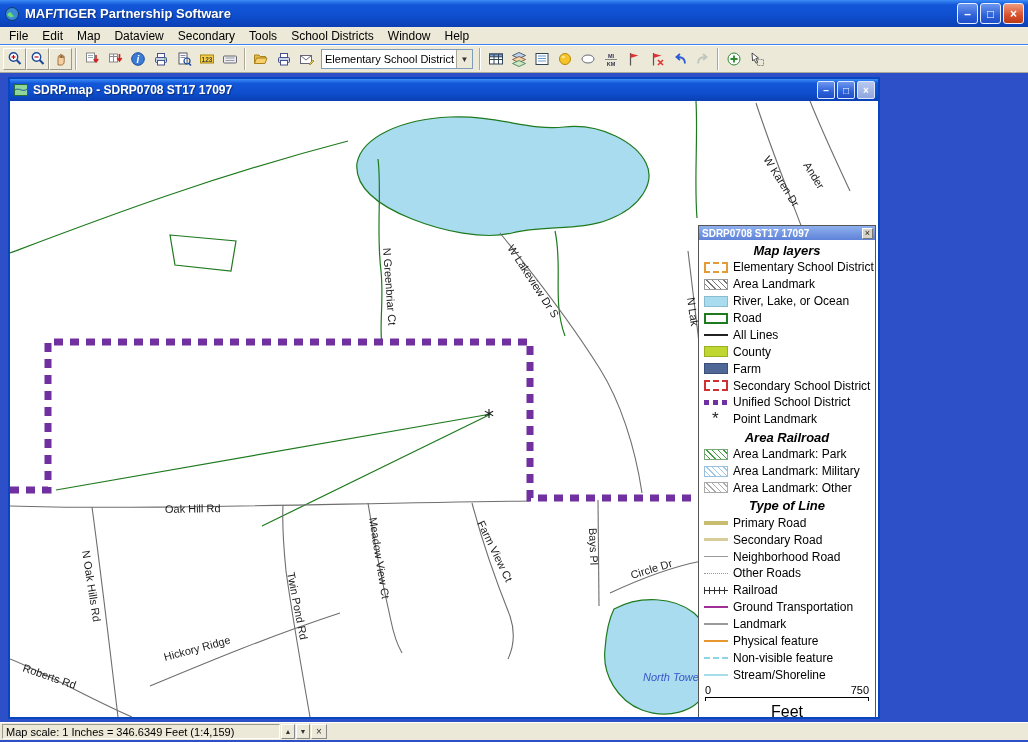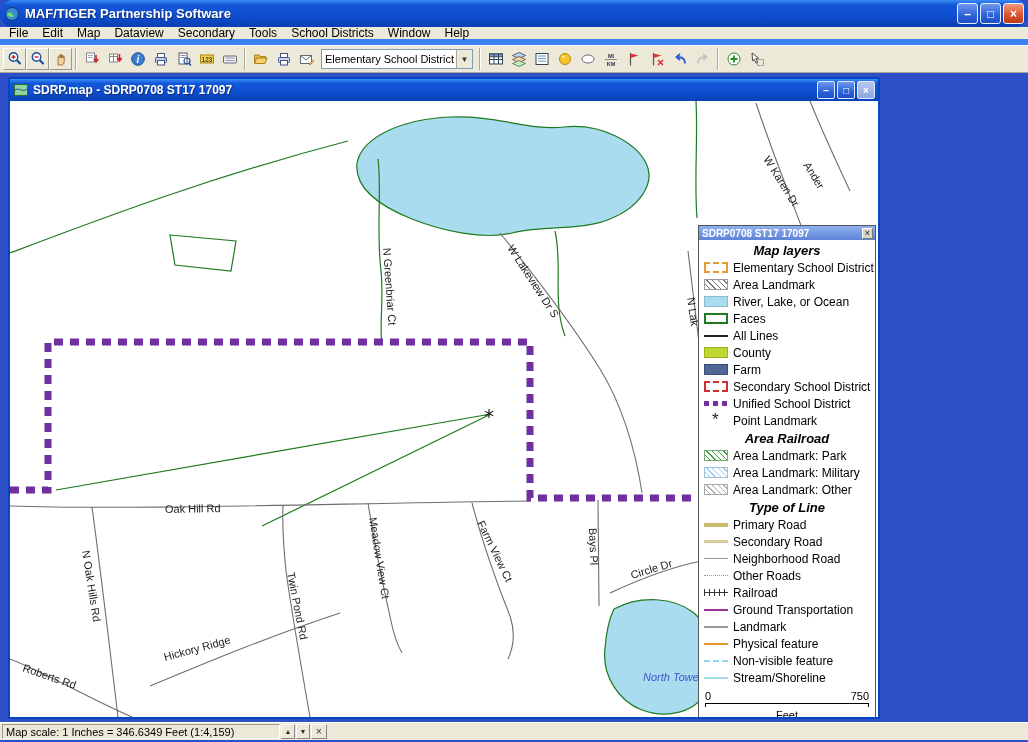--- a/index.html
+++ b/index.html
@@ -3,30 +3,30 @@
 <meta charset="utf-8">
 <style>
   html,body{margin:0;padding:0;background:#444;}
   *{box-sizing:border-box;}
   .screen{position:relative;width:1028px;height:742px;overflow:hidden;background:#2D50C8;
           font-family:"Liberation Sans",sans-serif;font-size:12px;color:#000;}
   
   .app{position:absolute;left:0;top:0;right:0;bottom:2px;display:flex;flex-direction:column;}
   .titlebar{height:27px;flex:none;display:flex;align-items:center;padding:9px 4px;
     background:linear-gradient(180deg,#3C8CF8 0%,#1257D8 18%,#0F4FD0 55%,#0A3FB4 100%);
-    color:#fff;font-weight:bold;font-size:13px;text-shadow:1px 1px 1px #10307a;border-radius:13px;}
+    color:#fff;font-weight:bold;font-size:13px;text-shadow:1px 1px 1px #10307a;}
   .titlebar .ttl{flex:1;margin-left:5px;white-space:nowrap;overflow:hidden;}
   .winbtn{width:21px;height:21px;margin-left:2px;border:1px solid #e8f0ff;border-radius:3px;
     display:flex;align-items:center;justify-content:center;color:#fff;font-size:12px;font-weight:bold;
     background:linear-gradient(180deg,#6D96EE,#2E62D8 60%,#1E4EC8);padding:0;}
   .winbtn.close{background:linear-gradient(180deg,#F09A7C,#D8512C 60%,#BC3A18);}
   .appicon,.childicon{width:16px;height:16px;flex:none;}
   
   .menubar{height:18px;flex:none;background:#ECE9D8;display:flex;align-items:center;padding-left:2px;
-    border-bottom:6px solid #3b82f6;}
+    border-bottom:1px solid #3b82f6;}
   .menu-item{padding:1px 7px;cursor:default;}
   
   .toolbar{height:28px;flex:none;background:#ECE9D8;display:flex;align-items:center;padding:1px 3px;
     border-top:1px solid #fff;border-bottom:1px solid #ACA899;}
   .tb{width:23px;height:22px;display:flex;align-items:center;justify-content:center;
       background:transparent;border:1px solid transparent;padding:0;flex:none;}
   .tb.raised{border-color:#fff #9a988a #9a988a #fff;background:#ECE9D8;}
   .tb.disabled{opacity:.55;}
   .ic{width:16px;height:16px;display:block;}
   .tsep{width:2px;height:22px;border-left:1px solid #ACA899;border-right:1px solid #fff;margin:0 3px;flex:none;}
@@ -90,21 +90,21 @@
   .sw-railroad{height:7px;background:linear-gradient(transparent 42%,#333 42% 58%,transparent 58%),
                repeating-linear-gradient(90deg,#333 0 1px,transparent 1px 5px);}
   .sw-ground{height:2px;background:#A03098;}
   .sw-landmarkline{height:2px;background:#9a9a9a;}
   .sw-physical{height:2px;background:#E8972F;}
   .sw-nonvisible{height:0;border-top:2px dashed #8ED4E6;background:none;}
   .sw-stream{height:2px;background:#A5DEEA;}
   .lg-scale{margin-top:auto;padding:0 6px 3px;}
   .lg-scale-nums{display:flex;justify-content:space-between;font-size:11px;}
   .lg-scale-line{height:4px;border:1px solid #000;border-bottom:none;margin-top:1px;}
-  .lg-scale-unit{text-align:center;font-size:11px;margin-top:2px;text-decoration:underline;}
+  .lg-scale-unit{text-align:center;font-size:16px;margin-top:2px;text-decoration:underline;}
   
   .statusbar{height:18px;flex:none;background:#ECE9D8;border-top:1px solid #fff;
     display:flex;align-items:center;padding:0 2px;font-size:11px;}
   .spanel{width:278px;height:15px;border:1px solid;border-color:#9C9A8C #FFF #FFF #9C9A8C;
     display:flex;align-items:center;padding-left:3px;white-space:nowrap;overflow:hidden;}
   .sbtn{width:14px;height:15px;margin-left:1px;background:#ECE9D8;border:1px solid;padding:0;
     border-color:#fff #888 #888 #fff;font-size:7px;display:flex;align-items:center;justify-content:center;color:#333;}
   .sbtn.x{width:16px;font-size:10px;}
 </style>
 </head>
@@ -406,21 +406,21 @@
                 <div class="lg-row">
                   <span class="sw sw-arealandmark"></span>
                   <span class="lg-label">Area Landmark</span>
                 </div>
                 <div class="lg-row">
                   <span class="sw sw-river"></span>
                   <span class="lg-label">River, Lake, or Ocean</span>
                 </div>
                 <div class="lg-row">
                   <span class="sw sw-faces"></span>
-                  <span class="lg-label">Faces</span>
+                  <span class="lg-label">Road</span>
                 </div>
                 <div class="lg-row">
                   <span class="sw sw-alllines"></span>
                   <span class="lg-label">All Lines</span>
                 </div>
                 <div class="lg-row">
                   <span class="sw sw-county"></span>
                   <span class="lg-label">County</span>
                 </div>
                 <div class="lg-row">

